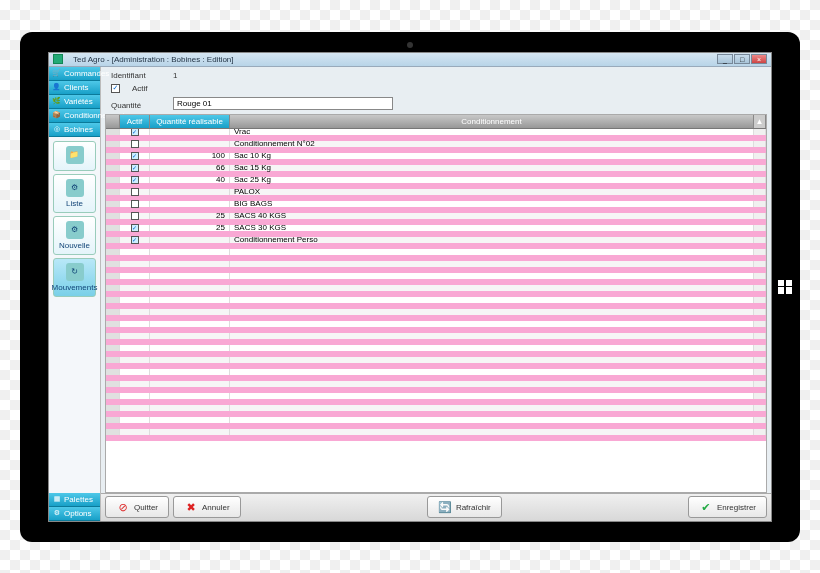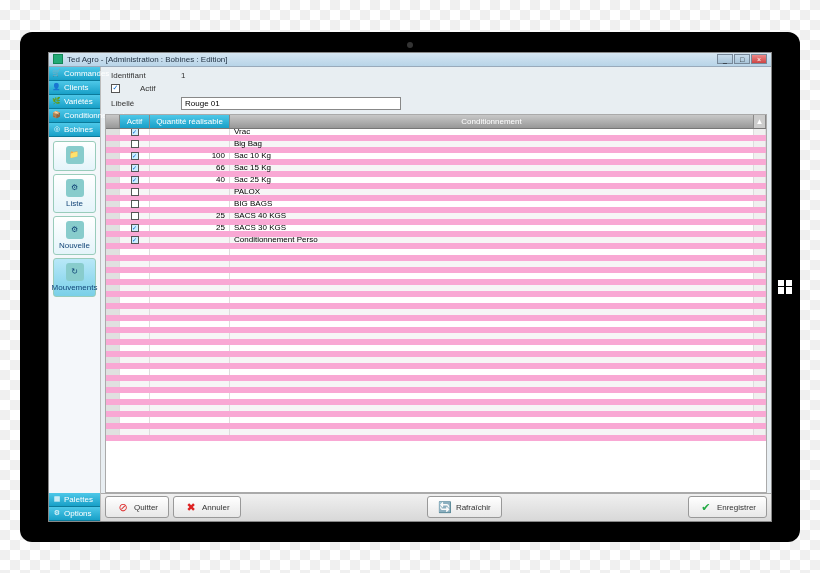--- a/index.html
+++ b/index.html
@@ -6,36 +6,36 @@
 body { background: repeating-conic-gradient(#f0f0f0 0% 25%, #fff 0% 50%) 0 0 / 20px 20px; display: flex; align-items: center; justify-content: center; width: 820px; height: 573px; }
 .tablet { width: 780px; height: 510px; background: #000; border-radius: 12px; padding: 20px 28px; position: relative; display: flex; }
 .tablet::before { content: ''; position: absolute; top: 10px; left: 50%; width: 6px; height: 6px; border-radius: 50%; background: #333; transform: translateX(-50%); }
 .win-btn { position: absolute; right: 8px; top: 50%; transform: translateY(-50%); width: 14px; height: 14px; background: #fff; }
 .win-btn::before, .win-btn::after { content: ''; position: absolute; background: #000; }
 .win-btn::before { top: 45%; left: 0; width: 100%; height: 10%; }
 .win-btn::after { left: 45%; top: 0; height: 100%; width: 10%; }
 .screen { flex: 1; background: #e8eef2; display: flex; flex-direction: column; border: 1px solid #888; font-size: 8px; }
 .titlebar { height: 14px; background: linear-gradient(#d6e6f2, #b8d4e8); display: flex; align-items: center; padding: 0 4px; gap: 4px; border-bottom: 1px solid #9ab; }
 .app-icon { width: 10px; height: 10px; background: #2a7; border: 1px solid #185; }
-.title-text { flex: 1; color: #234; }
+.title-text { flex: 1; color: #234; margin-left: 6px; }
 .win-controls { display: flex; gap: 1px; }
 .win-ctrl { width: 16px; height: 10px; background: linear-gradient(#c8dcec, #a8c4d8); border: 1px solid #789; display: flex; align-items: center; justify-content: center; font-size: 7px; cursor: pointer; }
 .win-ctrl.close { background: linear-gradient(#e88, #c44); color: #fff; }
 .body { flex: 1; display: flex; overflow: hidden; }
 .sidebar { width: 52px; background: #f4f7fa; border-right: 1px solid #bbb; display: flex; flex-direction: column; }
 .nav-acc { background: linear-gradient(#4ec8e8, #18a0c8); color: #fff; padding: 2px 4px; border-bottom: 1px solid #0a7a9a; display: flex; align-items: center; gap: 3px; cursor: pointer; }
 .nav-acc .ico { width: 8px; height: 8px; display: inline-flex; align-items: center; justify-content: center; font-size: 7px; }
 .nav-acc.bottom { margin-top: auto; align-items: center; }
 .tool-col { display: flex; flex-direction: column; gap: 3px; padding: 4px; }
 .tool-btn { border: 1px solid #9cb; border-radius: 3px; background: linear-gradient(#fff, #e4f4fa); display: flex; flex-direction: column; align-items: center; padding: 4px 2px; cursor: pointer; color: #147; }
 .tool-btn.active { background: linear-gradient(#b8e8f8, #7ad0e8); }
 .tool-btn .tico { width: 18px; height: 18px; background: #8cc; border-radius: 3px; margin-bottom: 2px; display: flex; align-items: center; justify-content: center; }
 .main { flex: 1; display: flex; flex-direction: column; overflow: hidden; }
 .form-area { padding: 4px 10px; display: flex; flex-direction: column; gap: 4px; }
-.frow { display: flex; align-items: center; gap: 20px; }
+.frow { display: flex; align-items: flex-end; gap: 12px; }
 .flabel { width: 50px; color: #333; }
 .fval { color: #333; }
 .chk { width: 9px; height: 9px; border: 1px solid #555; background: #fff; display: inline-flex; align-items: center; justify-content: center; font-size: 7px; color: #06c; cursor: pointer; }
 .tinput { border: 1px solid #888; padding: 1px 3px; width: 220px; background: #fff; font-size: 8px; }
 .grid-wrap { flex: 1; margin: 0 4px; display: flex; flex-direction: column; border: 1px solid #aaa; background: #fff; overflow: hidden; }
 .ghead { display: flex; background: linear-gradient(#c8c8c8, #989898); color: #fff; height: 14px; border-bottom: 1px solid #777; }
 .gh { border-right: 1px solid #888; display: flex; align-items: center; justify-content: center; padding: 0 4px; }
 .gh.actif { width: 30px; background: linear-gradient(#4ec8e8, #18a0c8); }
 .gh.qty { width: 80px; background: linear-gradient(#4ec8e8, #18a0c8); }
 .gh.cond { flex: 1; }
@@ -127,21 +127,21 @@
         <div class="form-area">
           <div class="frow">
             <span class="flabel">Identifiant</span>
             <span class="fval">1</span>
           </div>
           <div class="frow">
             <span class="chk">✓</span>
             <span class="fval">Actif</span>
           </div>
           <div class="frow">
-            <span class="flabel">Libellé</span>
+            <span class="flabel">Quantité</span>
             <input class="tinput" value="Rouge 01" style="">
           </div>
         </div>
         <div class="grid-wrap">
           <div class="ghead">
             <div class="gh" style="width:14px"></div>
             <div class="gh actif">Actif</div>
             <div class="gh qty">Quantité réalisable</div>
             <div class="gh cond">Conditionnement</div>
             <div class="gh scroll">▲</div>
@@ -155,21 +155,21 @@
                 <div class="gc qty"></div>
                 <div class="gc cond">Vrac</div>
                 <div class="gc scroll"></div>
               </div>
               <div class="grow">
                 <div class="gc sel"></div>
                 <div class="gc actif">
                   <span class="gchk"></span>
                 </div>
                 <div class="gc qty"></div>
-                <div class="gc cond">Big Bag</div>
+                <div class="gc cond">Conditionnement N°02</div>
                 <div class="gc scroll"></div>
               </div>
               <div class="grow">
                 <div class="gc sel"></div>
                 <div class="gc actif">
                   <span class="gchk on">✓</span>
                 </div>
                 <div class="gc qty">100</div>
                 <div class="gc cond">Sac 10 Kg</div>
                 <div class="gc scroll"></div>

